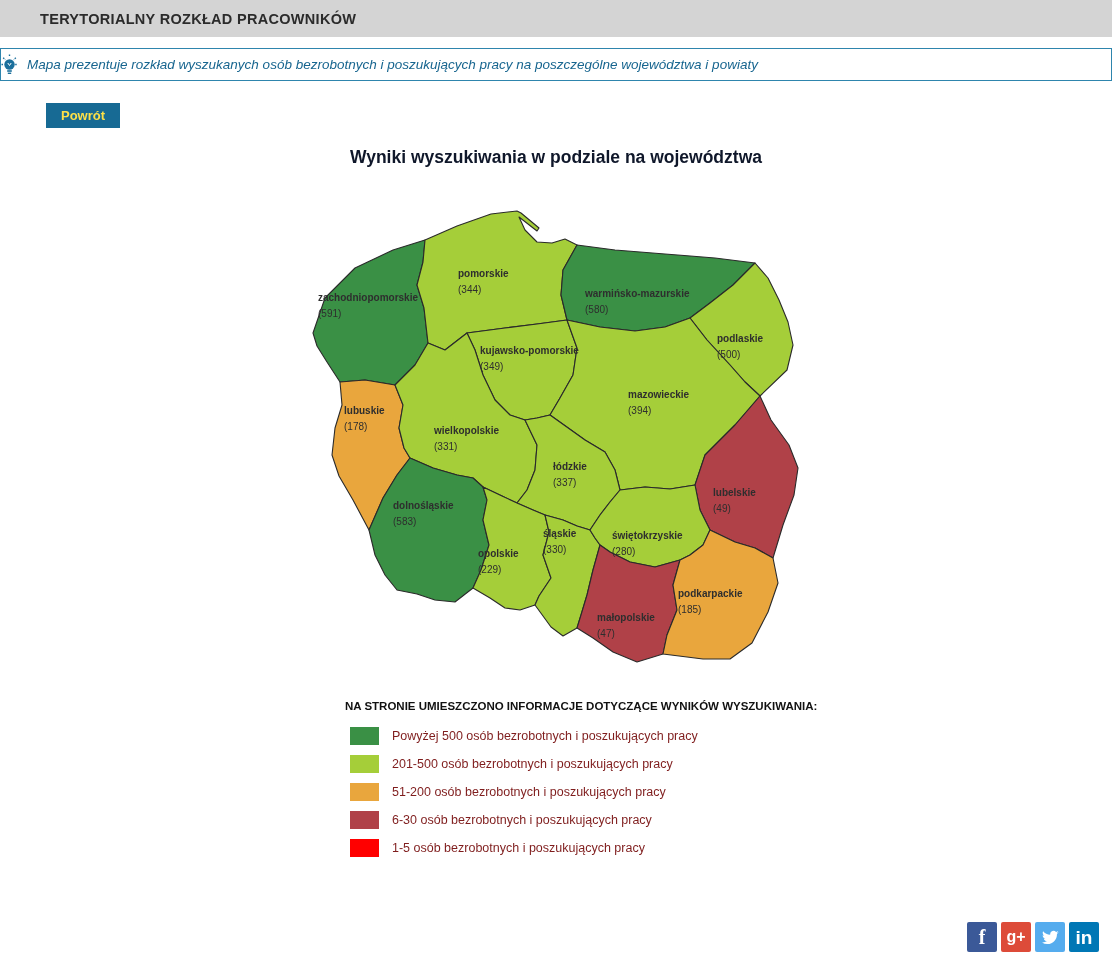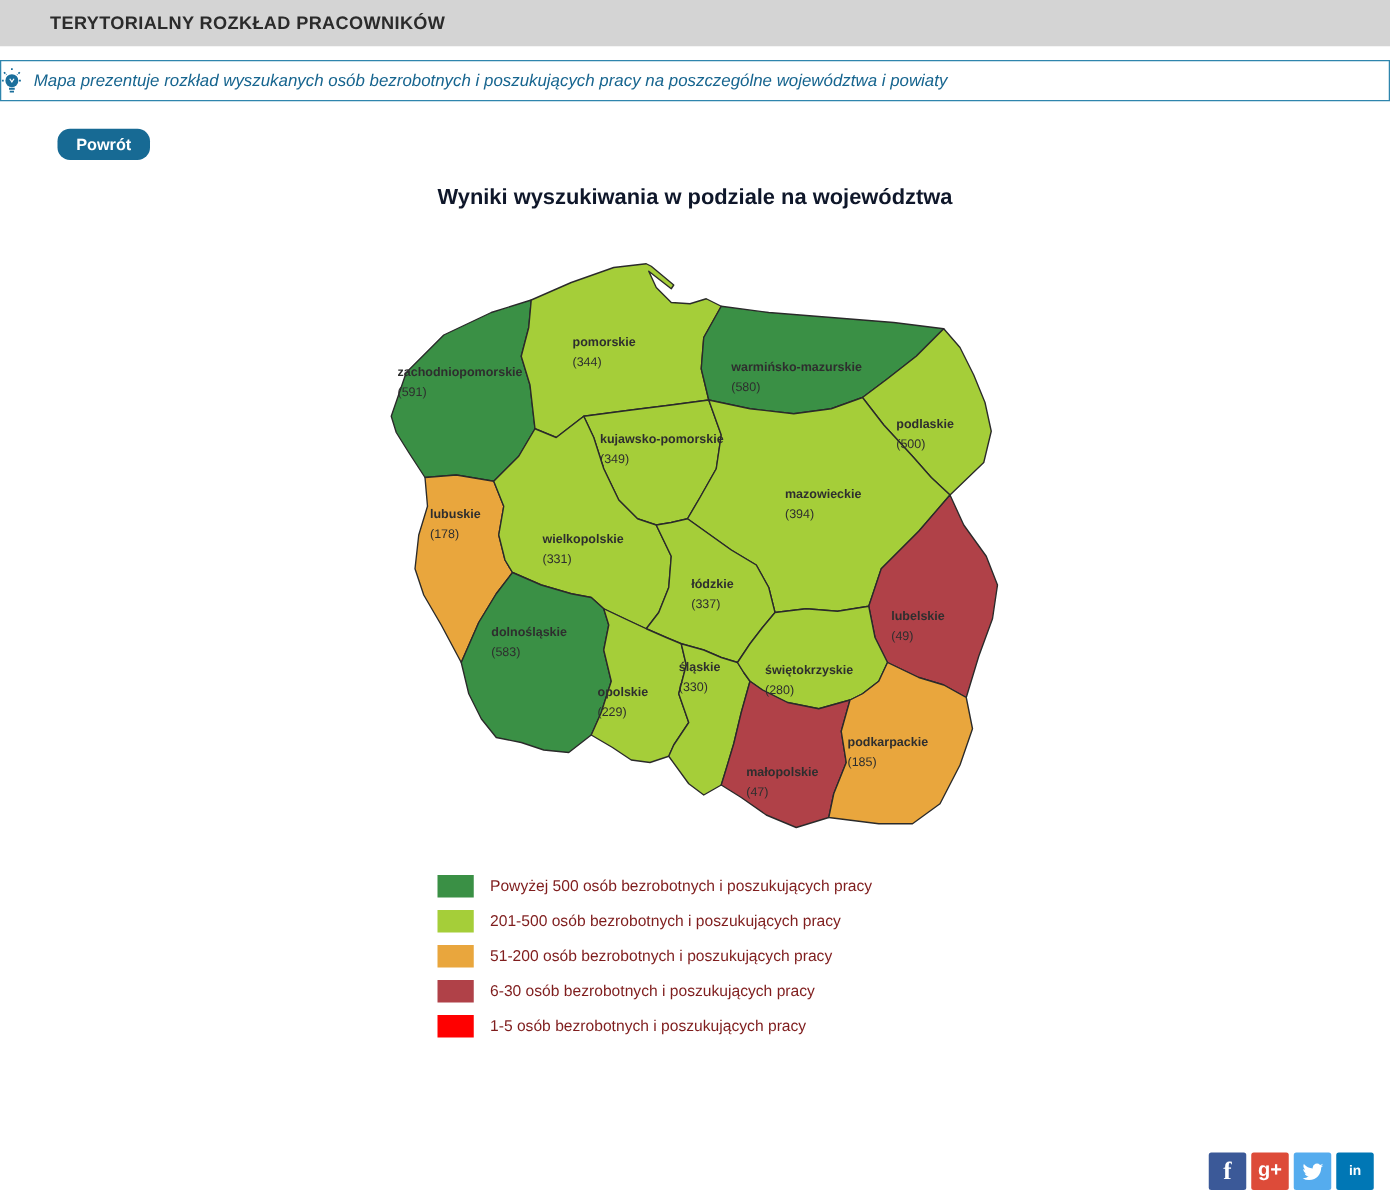--- a/index.html
+++ b/index.html
@@ -8,22 +8,22 @@
   .header{position:absolute;top:0;left:0;right:0;height:37px;background:#d4d4d4;
           display:flex;align-items:center;padding-left:40px;box-sizing:border-box;}
   .header-title{font-weight:bold;font-size:14.5px;color:#2b2b2b;letter-spacing:.3px;}
 
   .infobar{position:absolute;top:48px;left:0;right:0;height:33px;background:#fff;
            border:1px solid #2e85ad;box-sizing:border-box;
            display:flex;align-items:center;justify-content:flex-start;gap:9px;}
   .infobar-text{color:#17658f;font-style:italic;font-size:13.5px;}
 
   .back-btn{position:absolute;top:103px;left:46px;width:74px;height:25px;
-            background:#176a94;color:#ffffff;font-weight:bold;font-size:13px;
-            border:none;border-radius:10px;cursor:pointer;font-family:"Liberation Sans",sans-serif;}
+            background:#176a94;color:#fde047;font-weight:bold;font-size:13px;
+            border:none;border-radius:0;cursor:pointer;font-family:"Liberation Sans",sans-serif;}
 
   .map-title{position:absolute;top:147px;left:0;width:100%;text-align:center;
              font-size:17.5px;font-weight:600;color:#0f172a;}
 
   .map{position:absolute;left:305px;top:200px;}
   .map path{stroke:#2a2a2a;stroke-width:1.1;stroke-linejoin:round;cursor:pointer;}
   .map text{pointer-events:none;}
   .rname{font-size:10px;font-weight:bold;fill:#2e2e2e;font-family:"Liberation Sans",sans-serif;}
   .rval{font-size:10px;fill:#2e2e2e;font-family:"Liberation Sans",sans-serif;}
 
@@ -33,21 +33,21 @@
   .swatch{width:29px;height:18px;margin-left:5px;margin-right:13px;flex:0 0 auto;}
   .swatch.bordered{border:1px solid #ccc;width:27px;height:16px;}
   .legend-label{font-size:12.5px;color:#7f1d1d;}
 
   .social{position:absolute;top:922px;right:13px;display:flex;gap:4px;}
   .social-icon{width:30px;height:30px;border-radius:2px;color:#fff;display:flex;
                align-items:center;justify-content:center;font-weight:bold;cursor:pointer;}
   .social-icon span{line-height:1;}
   .fb-glyph{font-size:20px;font-family:"Liberation Serif",serif;font-weight:bold;}
   .gp-glyph{font-size:16px;}
-  .li-glyph{font-size:11px;}
+  .li-glyph{font-size:19px;}
 </style>
 </head>
 <body>
 
 <div class="page">
 
   <div class="header">
     <span class="header-title">TERYTORIALNY ROZKŁAD PRACOWNIKÓW</span>
   </div>
 
@@ -117,20 +117,21 @@
     <text class="rval" x="238" y="353">(330)</text>
     <text class="rname" x="307" y="339">świętokrzyskie</text>
     <text class="rval" x="307" y="355">(280)</text>
     <text class="rname" x="292" y="421">małopolskie</text>
     <text class="rval" x="292" y="437">(47)</text>
     <text class="rname" x="373" y="397">podkarpackie</text>
     <text class="rval" x="373" y="413">(185)</text>
   </svg>
 
   <div class="legend">
+    <div class="legend-title">NA STRONIE UMIESZCZONO INFORMACJE DOTYCZĄCE WYNIKÓW WYSZUKIWANIA:</div>
     <div class="legend-row">
       <span class="swatch" style="background: rgb(58, 144, 69);"></span>
       <span class="legend-label">Powyżej 500 osób bezrobotnych i poszukujących pracy</span>
     </div>
     <div class="legend-row">
       <span class="swatch" style="background: rgb(165, 206, 57);"></span>
       <span class="legend-label">201-500 osób bezrobotnych i poszukujących pracy</span>
     </div>
     <div class="legend-row">
       <span class="swatch" style="background: rgb(233, 166, 61);"></span>

